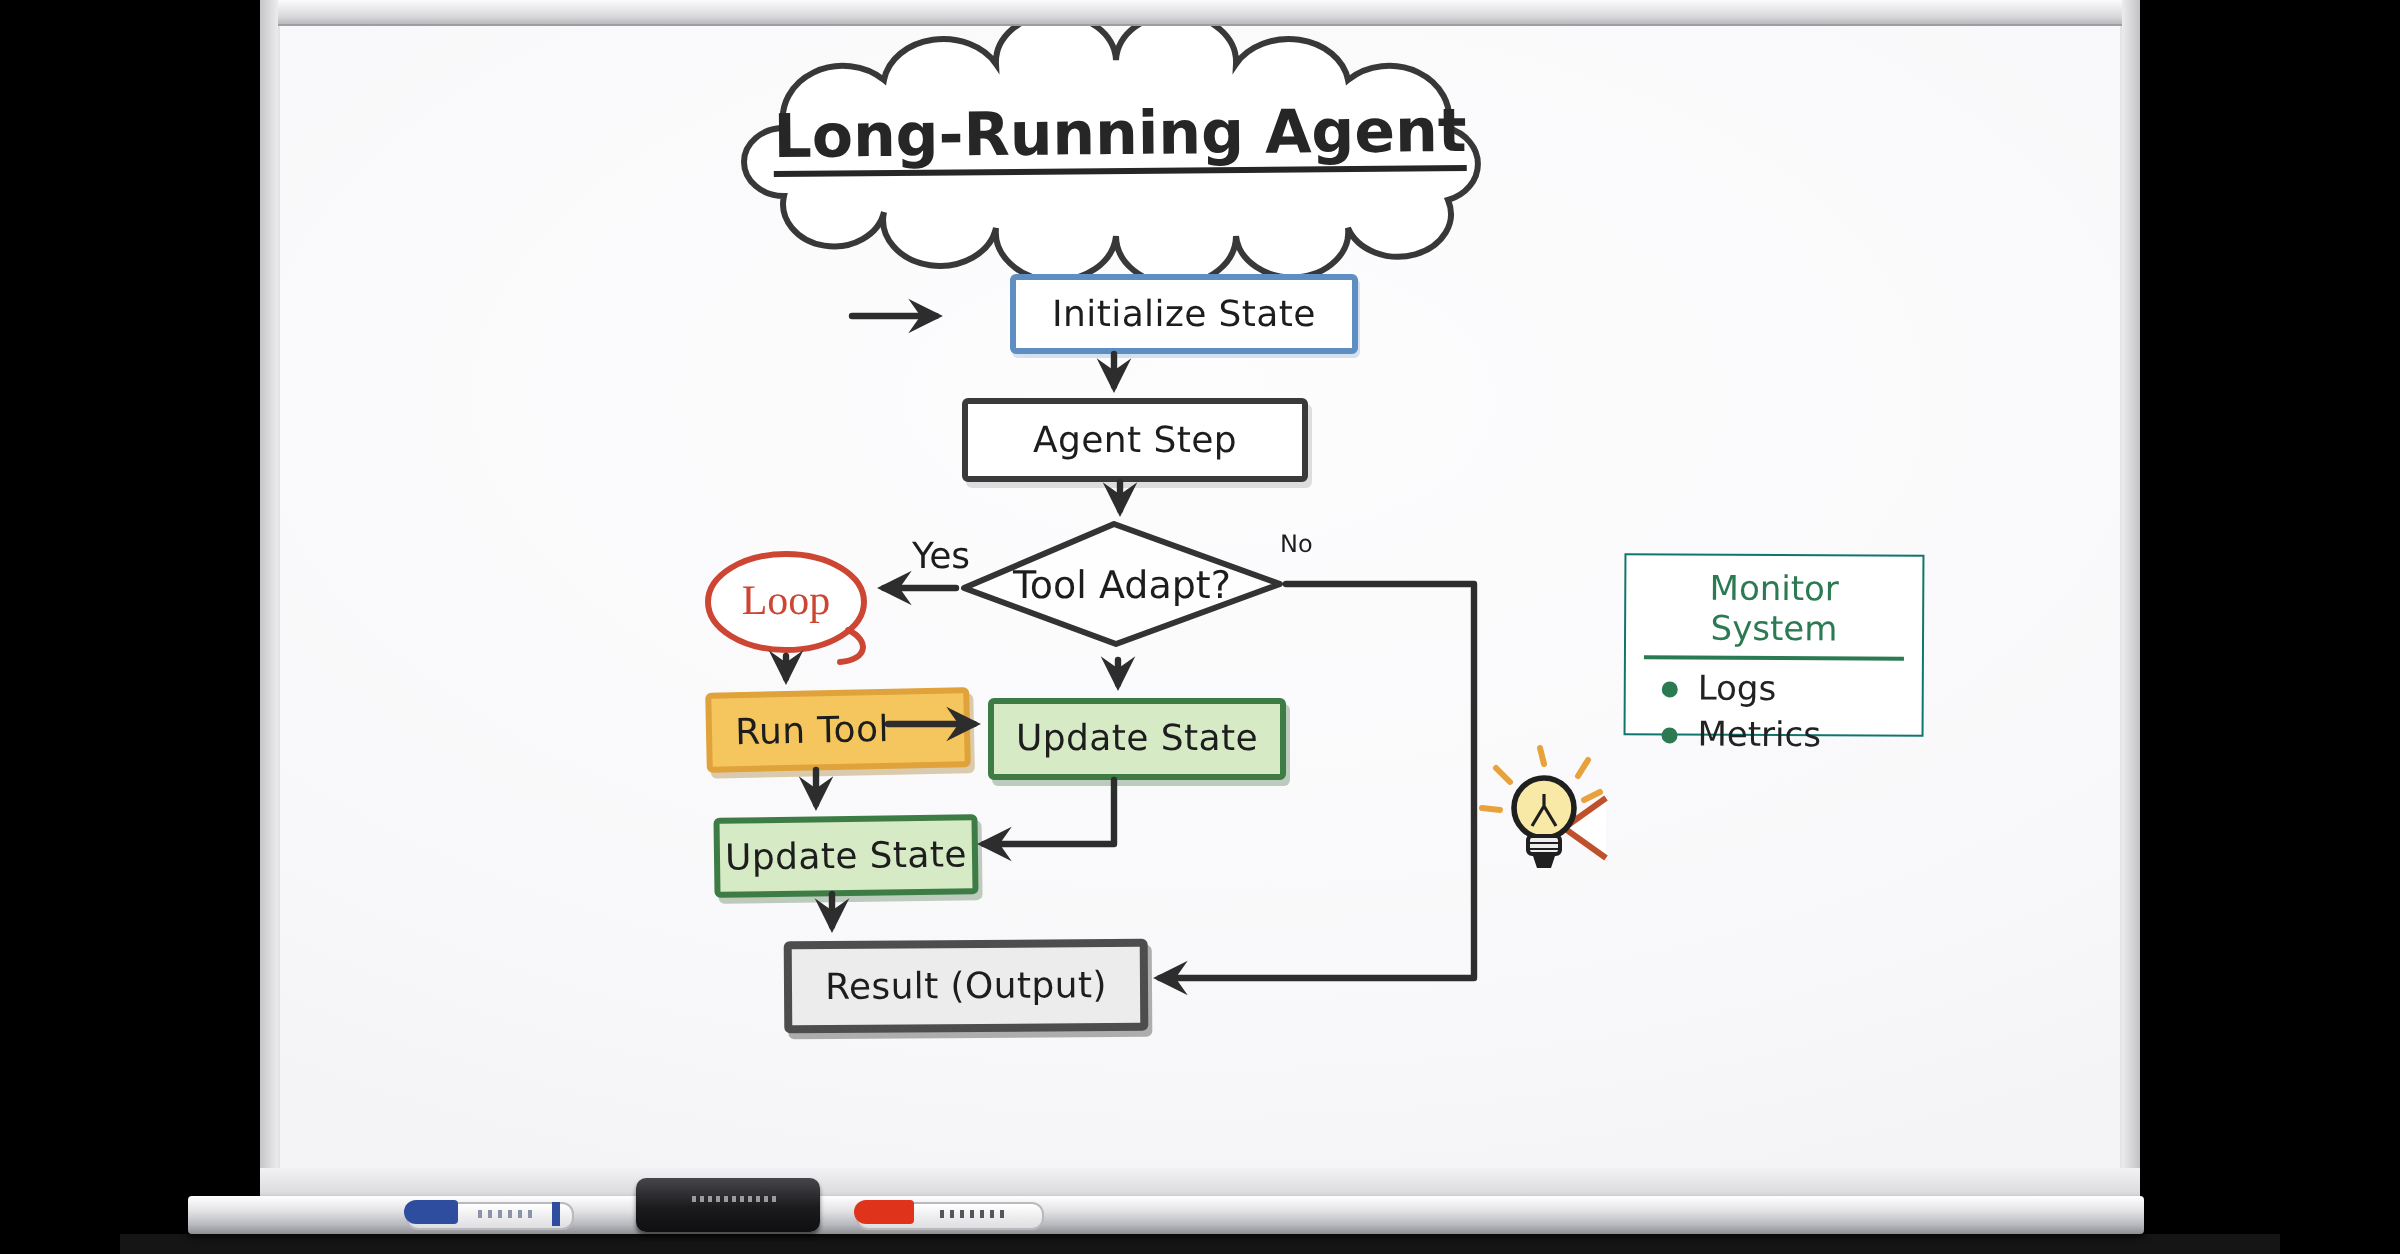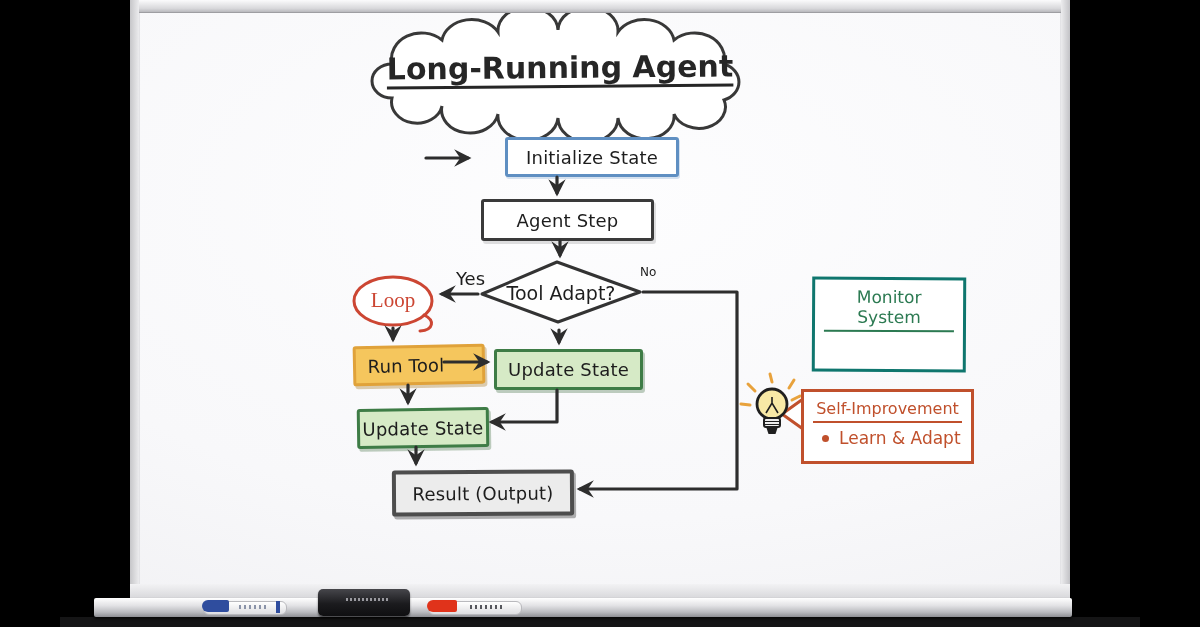--- a/index.html
+++ b/index.html
@@ -57,21 +57,21 @@
 
   .float-label{position:absolute;z-index:3;color:#1d1d1d;white-space:nowrap;}
   .title{left:382px;top:50px;width:356px;text-align:center;font-size:30px;font-weight:600;color:#262626;
          text-decoration:underline;text-underline-offset:7px;text-decoration-thickness:2.5px;transform:rotate(-.5deg);}
   .diamond-label{left:498px;top:282px;width:126px;text-align:center;font-size:19px;}
   .loop-label{left:363px;top:288px;width:60px;text-align:center;font-size:21px;color:#cc4633;font-weight:500;font-family:Liberation Serif, serif;}
   .yes-label{left:456px;top:268px;font-size:18px;}
   .no-label{left:640px;top:265px;font-size:12px;}
 
   
-  .note{position:absolute;z-index:3;background:#fff;border:3px solid #0f766e;}
+  .note{position:absolute;z-index:3;background:#fff;border:1px solid #0f766e;}
   .note-monitor{left:812px;top:277px;width:148px;height:89px;transform:rotate(.3deg);}
   .note-improve{left:801px;top:389px;width:167px;height:69px;border-color:#c0502c;}
   .note-title{margin:7px 9px 0 9px;padding-bottom:3px;text-align:center;font-size:17px;
               color:#2c7a52;border-bottom:2px solid #2c7a52;}
   .note-improve .note-title{color:#c0502c;border-bottom-color:#c0502c;font-size:16px;}
   .note-items{margin:5px 0 0 0;padding:0;list-style:none;}
   .note-items li{display:flex;align-items:center;margin:3px 0 0 18px;font-size:17px;color:#222;}
   .dot{width:8px;height:8px;border-radius:50%;background:#2c7a52;margin-right:10px;flex:0 0 auto;}
   .note-improve .note-items li{color:#c0502c;}
   .note-improve .dot{background:#c0502c;width:7px;height:7px;}
@@ -156,31 +156,32 @@
       <path d="M393,328 V339" marker-end="url(#ah)"></path>
       <path d="M444,362 H487" marker-end="url(#ah)"></path>
       <path d="M408,385 V402" marker-end="url(#ah)"></path>
       <path d="M557,390 V422 H492" marker-end="url(#ah)"></path>
       <path d="M416,447 V463" marker-end="url(#ah)"></path>
     </g>
   </svg>
 
   <div class="note note-monitor">
     <div class="note-title">Monitor System</div>
-  </div>
-
-  <div class="note note-improve">
-    <div class="note-title">Self-Improvement</div>
     <ul class="note-items">
       <li>
           <span class="dot"></span>
-          <span>Learn &amp; Adapt</span>
+          <span>Logs</span>
+        </li>
+      <li>
+          <span class="dot"></span>
+          <span>Metrics</span>
         </li>
     </ul>
   </div>
+
 
   <div class="rail-top"></div>
   <div class="rail-left"></div>
   <div class="rail-right"></div>
   <div class="rail-bottom"></div>
   <div class="floor-shadow"></div>
   <div class="tray"></div>
 
   <div class="tray-item" style="left:203px;top:601px;width:82px;height:12px;">
     <div class="marker-body"></div>

